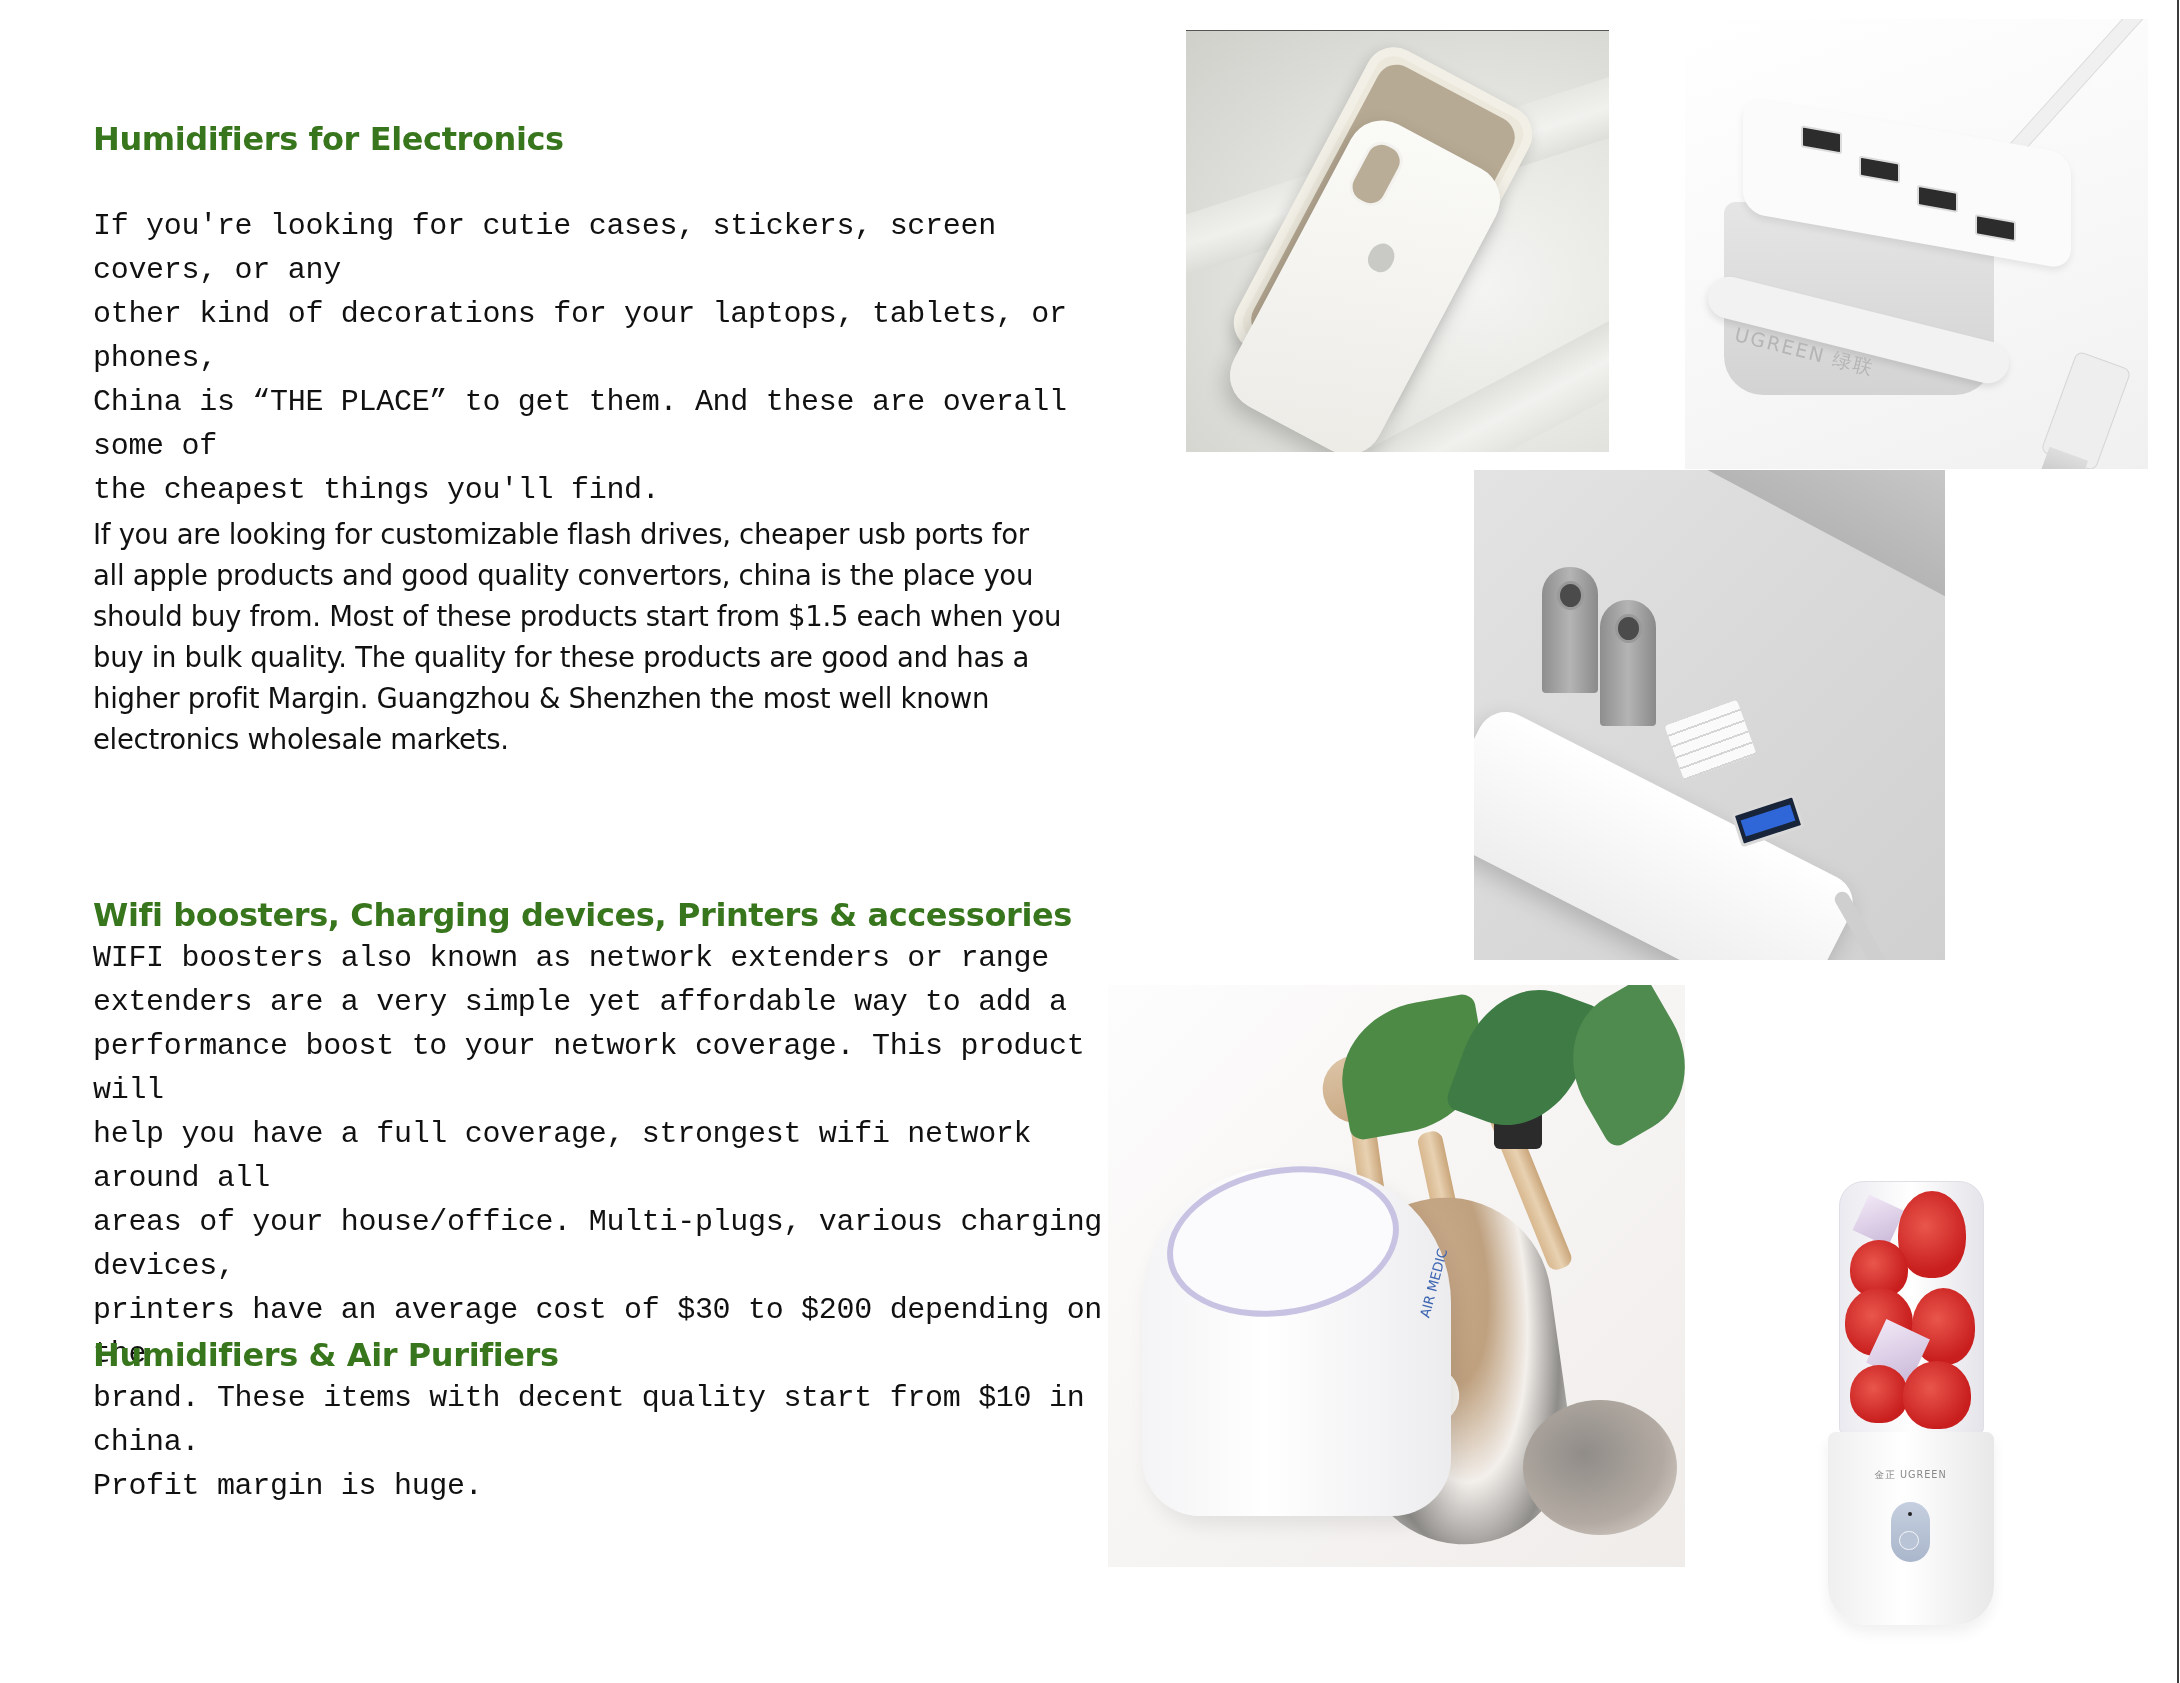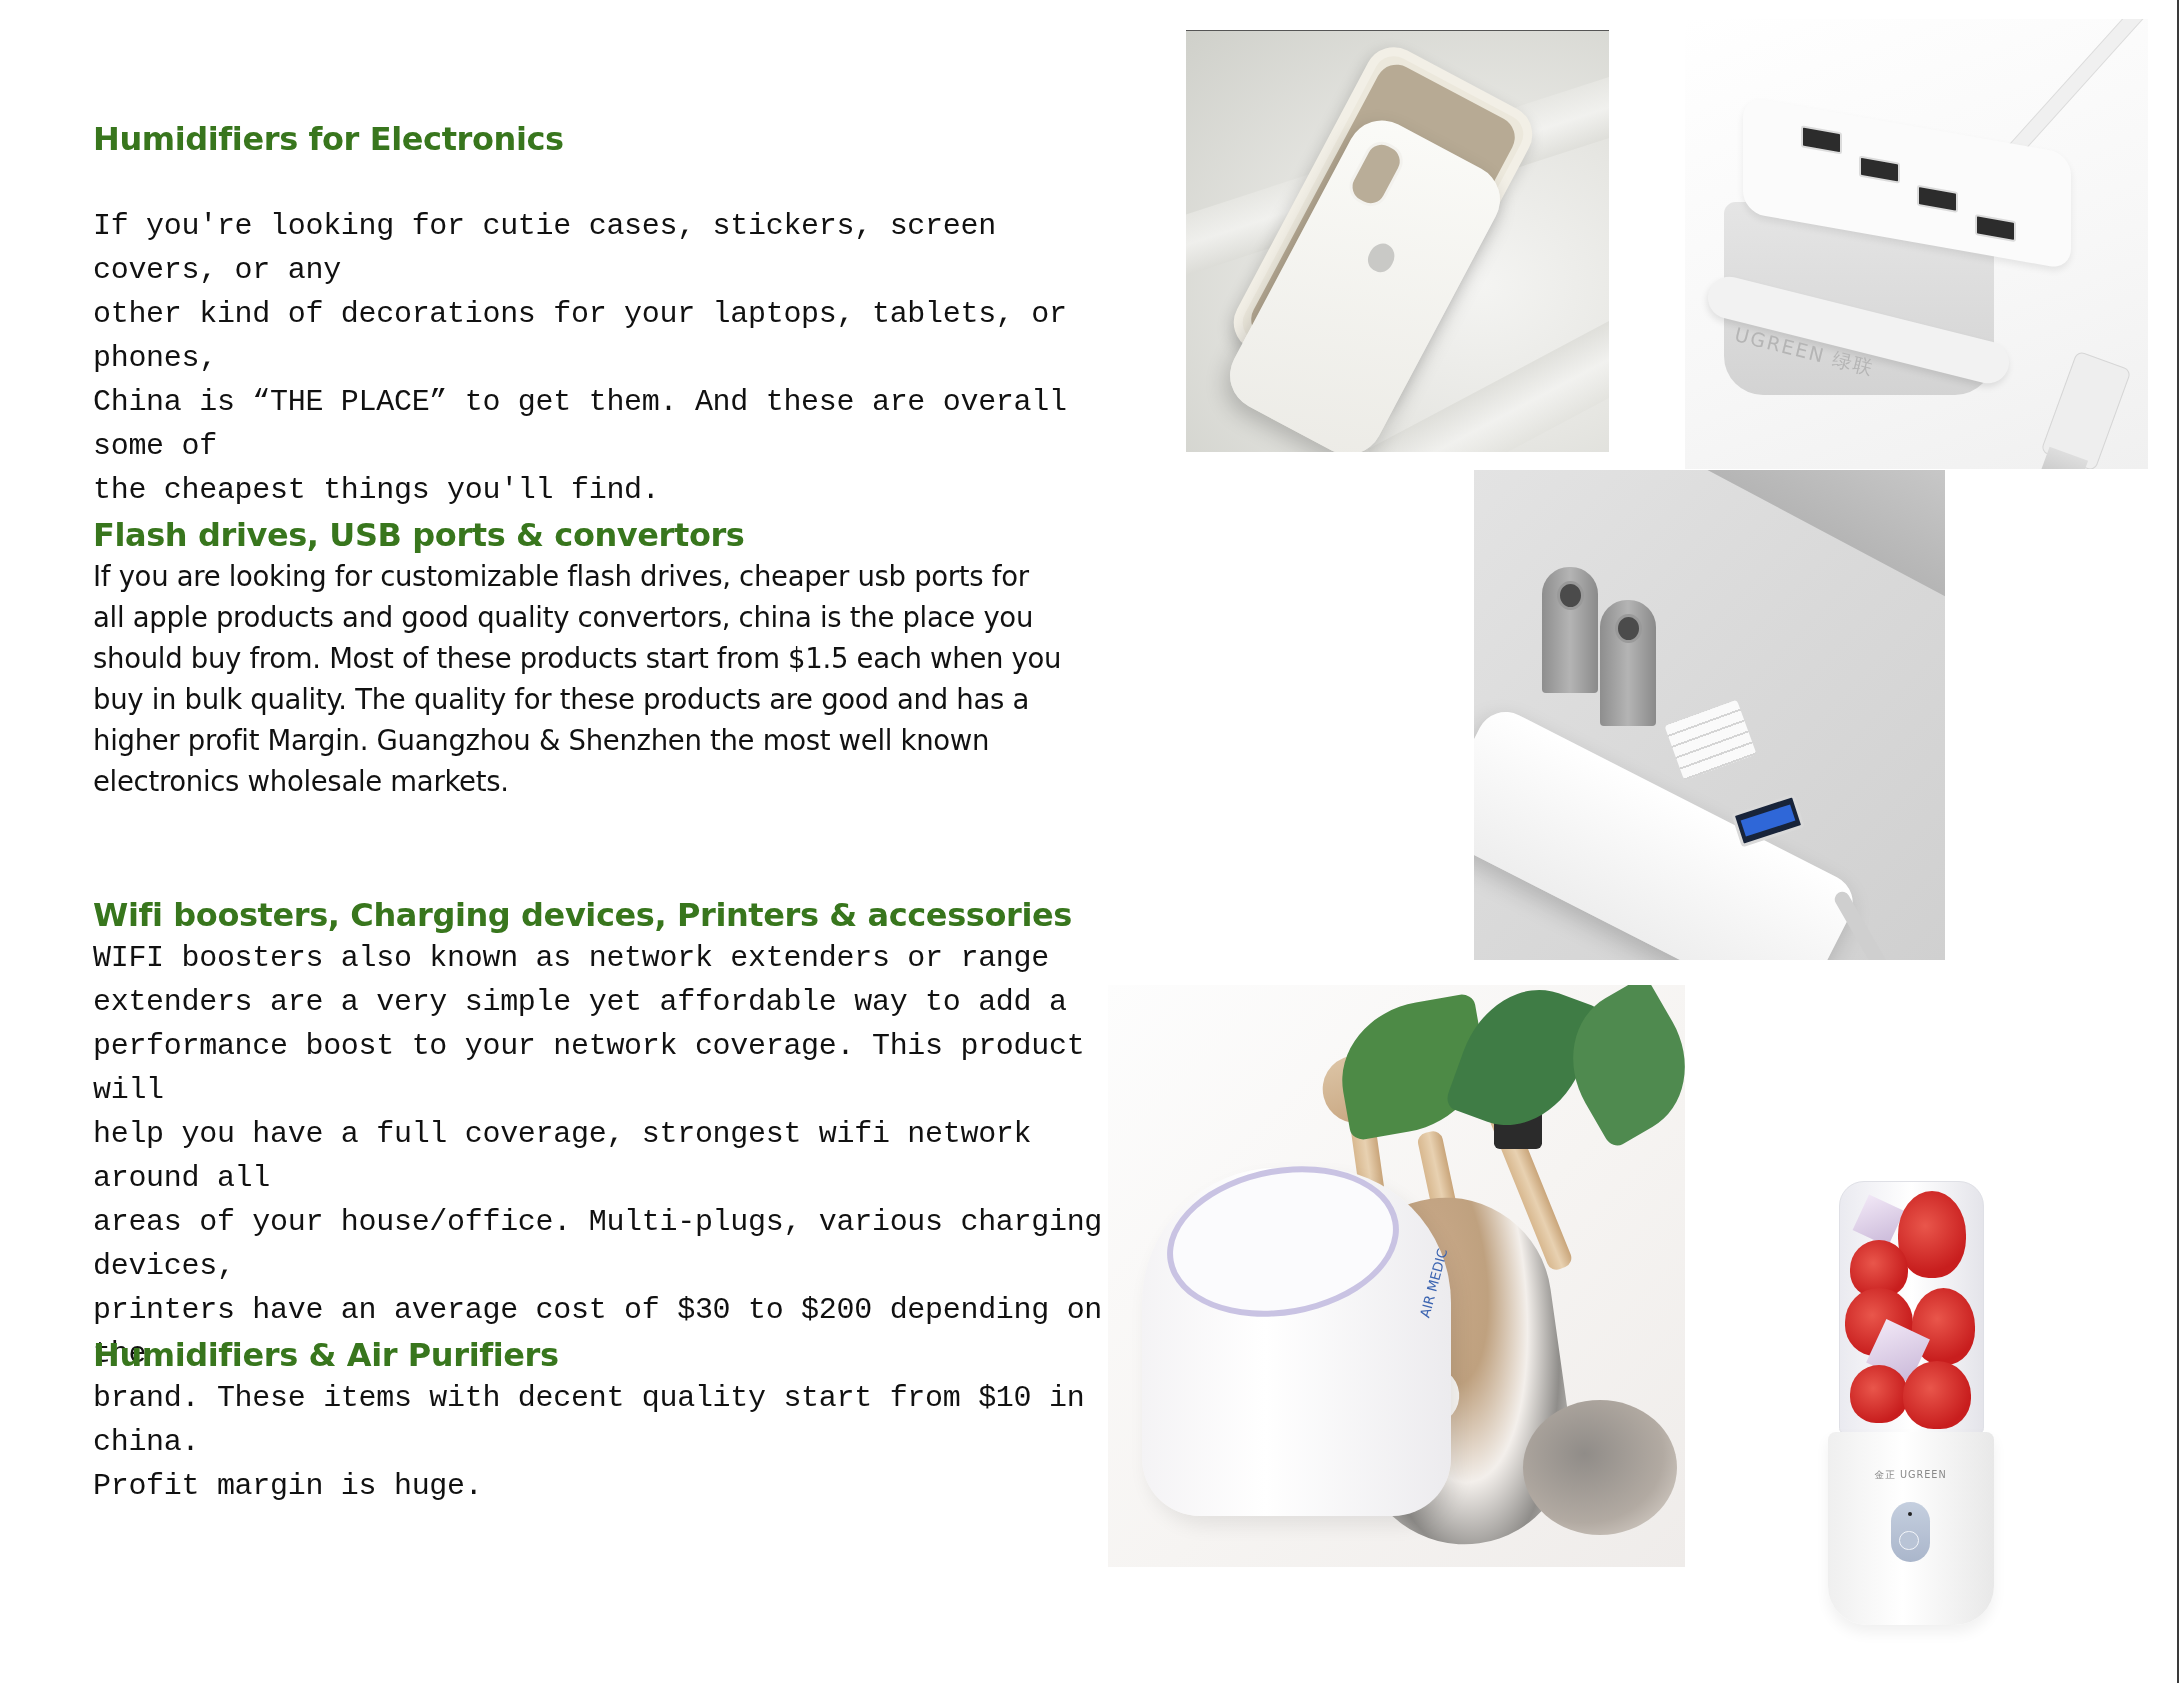--- a/index.html
+++ b/index.html
@@ -78,21 +78,20 @@
 <div class="section" style="top:118px; width:994px;">
   <h2 class="heading">Humidifiers for Electronics</h2>
   <div style="height:44px"></div>
   <p class="para l">If you're looking for cutie cases, stickers, screen covers, or any
 other kind of decorations for your laptops, tablets, or phones,
 China is “THE PLACE” to get them. And these are overall some of
 the cheapest things you'll find.</p>
 </div>
 
 <div class="section" style="top:514px; width:1023px;">
-  <h2 class="heading">Flash drives, USB ports &amp;  convertors</h2>
   <p class="para s">If you are looking for customizable flash drives, cheaper usb ports for
 all apple products and good quality convertors, china is the place you
 should buy from. Most of these products start from $1.5 each when you
 buy in bulk quality. The quality for these products are good and has a
 higher profit Margin. Guangzhou &amp; Shenzhen the most well known
 electronics wholesale markets.</p>
 </div>
 
 <div class="section" style="top:894px; width:1023px;">
   <h2 class="heading">Wifi boosters, Charging devices, Printers &amp; accessories</h2>

